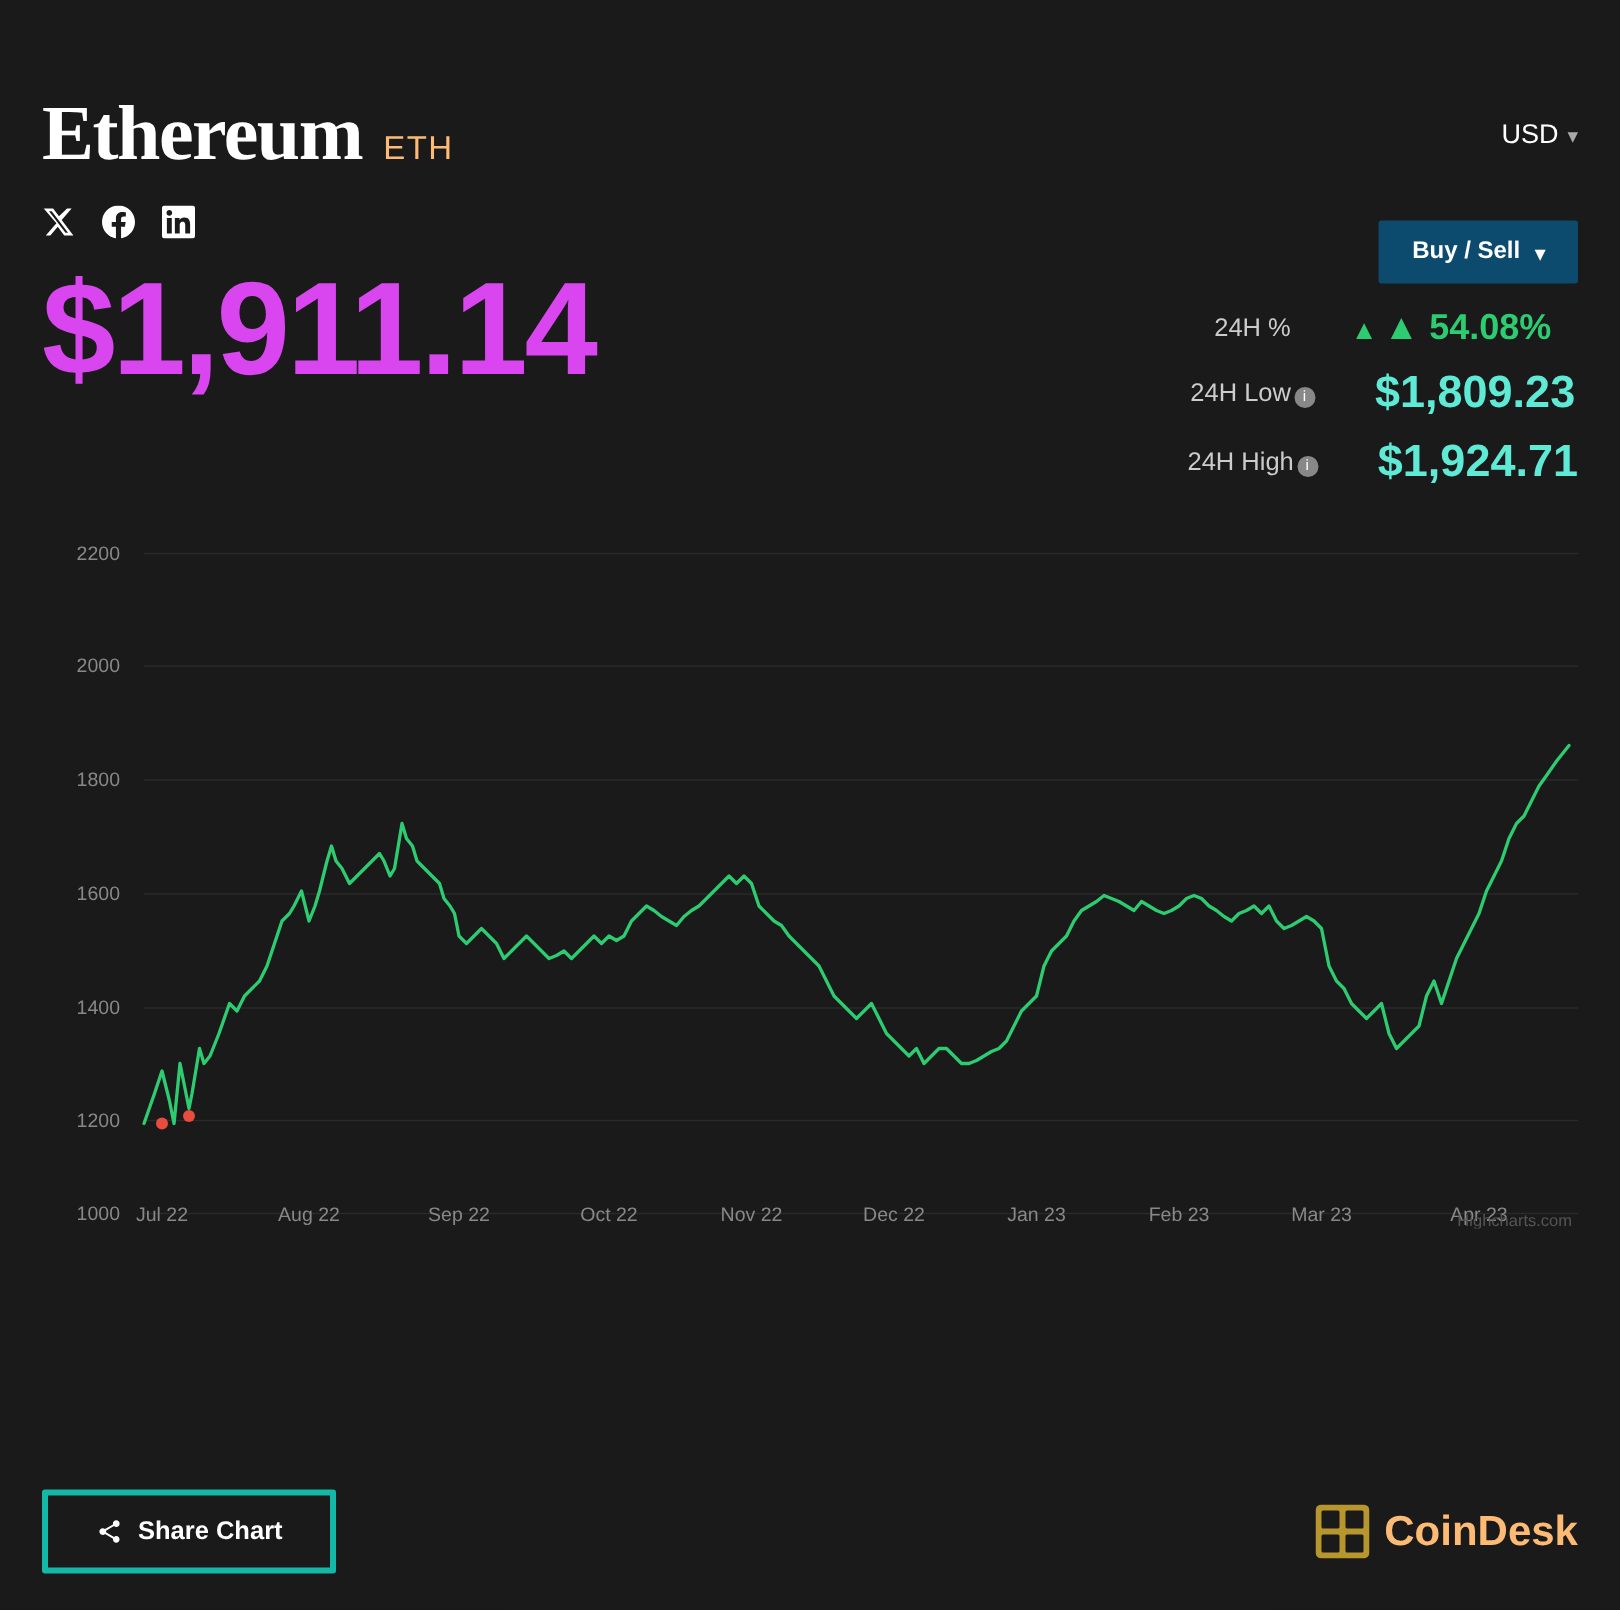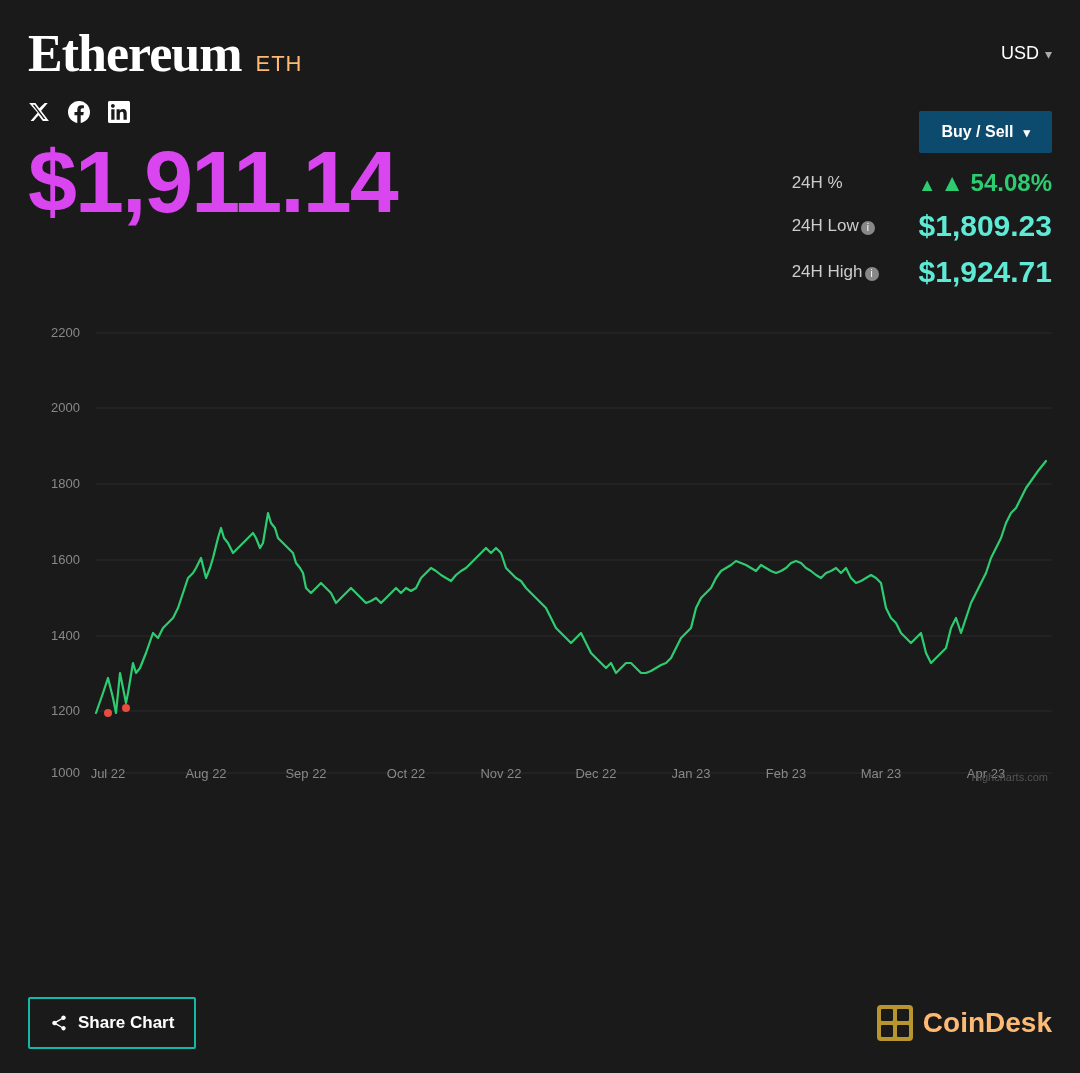--- a/index.html
+++ b/index.html
@@ -21,20 +21,21 @@
       display: flex;
       flex-direction: column;
     }
 
     
     .header-row {
       display: flex;
       justify-content: space-between;
       align-items: center;
       margin-bottom: 18px;
+      margin-top: 36px;
     }
 
     .title-block {
       display: flex;
       align-items: baseline;
       gap: 14px;
     }
 
     .coin-name {
       font-size: 52px;
@@ -135,21 +136,21 @@
 
     .stats-table {
       display: flex;
       flex-direction: column;
       gap: 12px;
       text-align: right;
     }
 
     .stat-row {
       display: flex;
-      justify-content: space-between;
+      justify-content: center;
       align-items: center;
       gap: 40px;
     }
 
     .stat-label {
       color: #cccccc;
       font-size: 17px;
       font-family: Arial, sans-serif;
       font-weight: 500;
     }
@@ -199,24 +200,24 @@
     .chart-svg {
       width: 100%;
       height: 460px;
     }
 
     
     .share-button {
       display: inline-flex;
       align-items: center;
       gap: 10px;
-      border: 2px solid #14b8a6;
+      border: 4px solid #14b8a6;
       background: transparent;
       color: #ffffff;
-      padding: 14px 20px;
+      padding: 14px 32px;
       font-size: 17px;
       font-weight: bold;
       cursor: pointer;
       font-family: Arial, sans-serif;
       border-radius: 2px;
     }
 
     
     .footer-row {
       display: flex;

